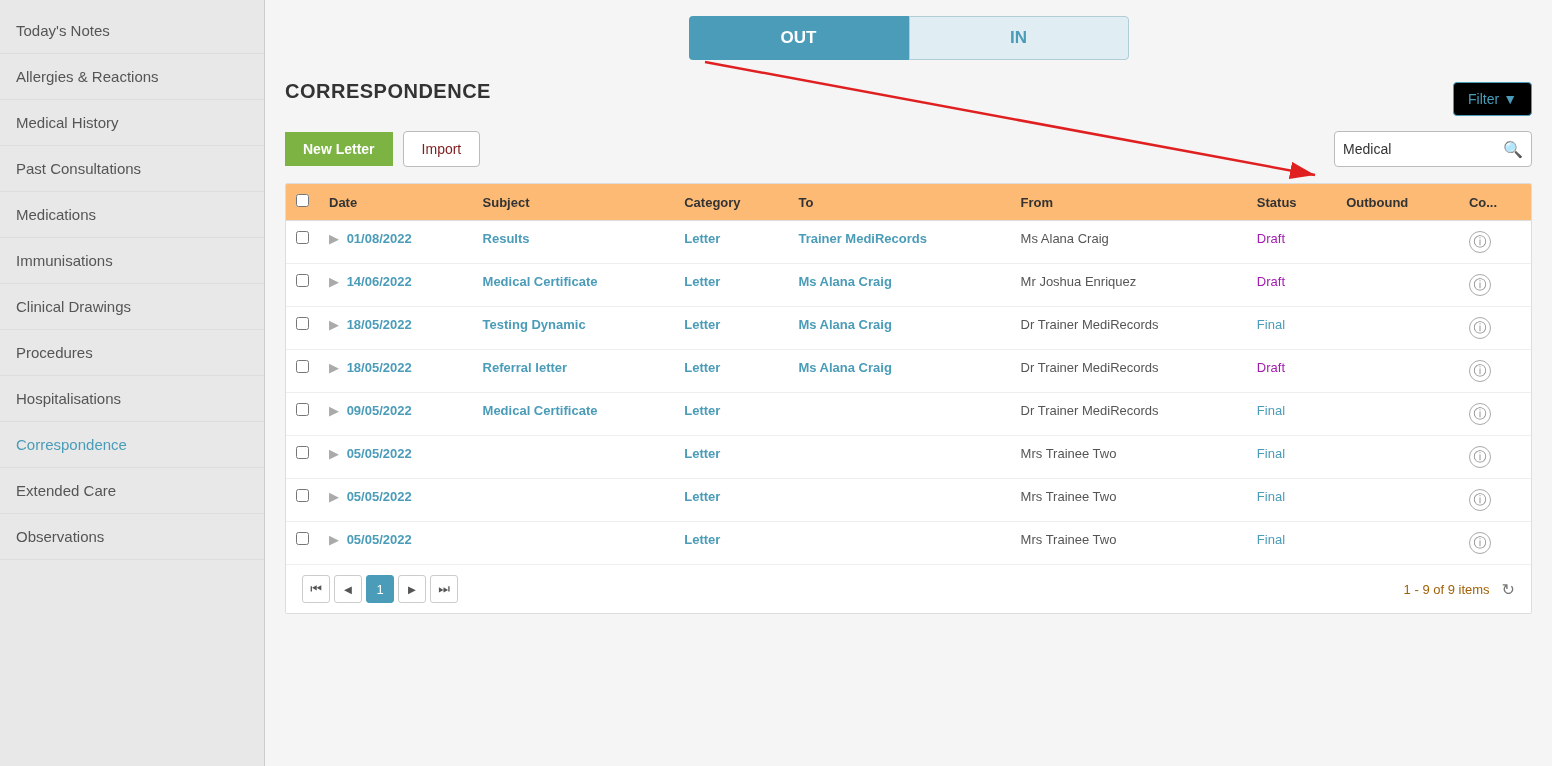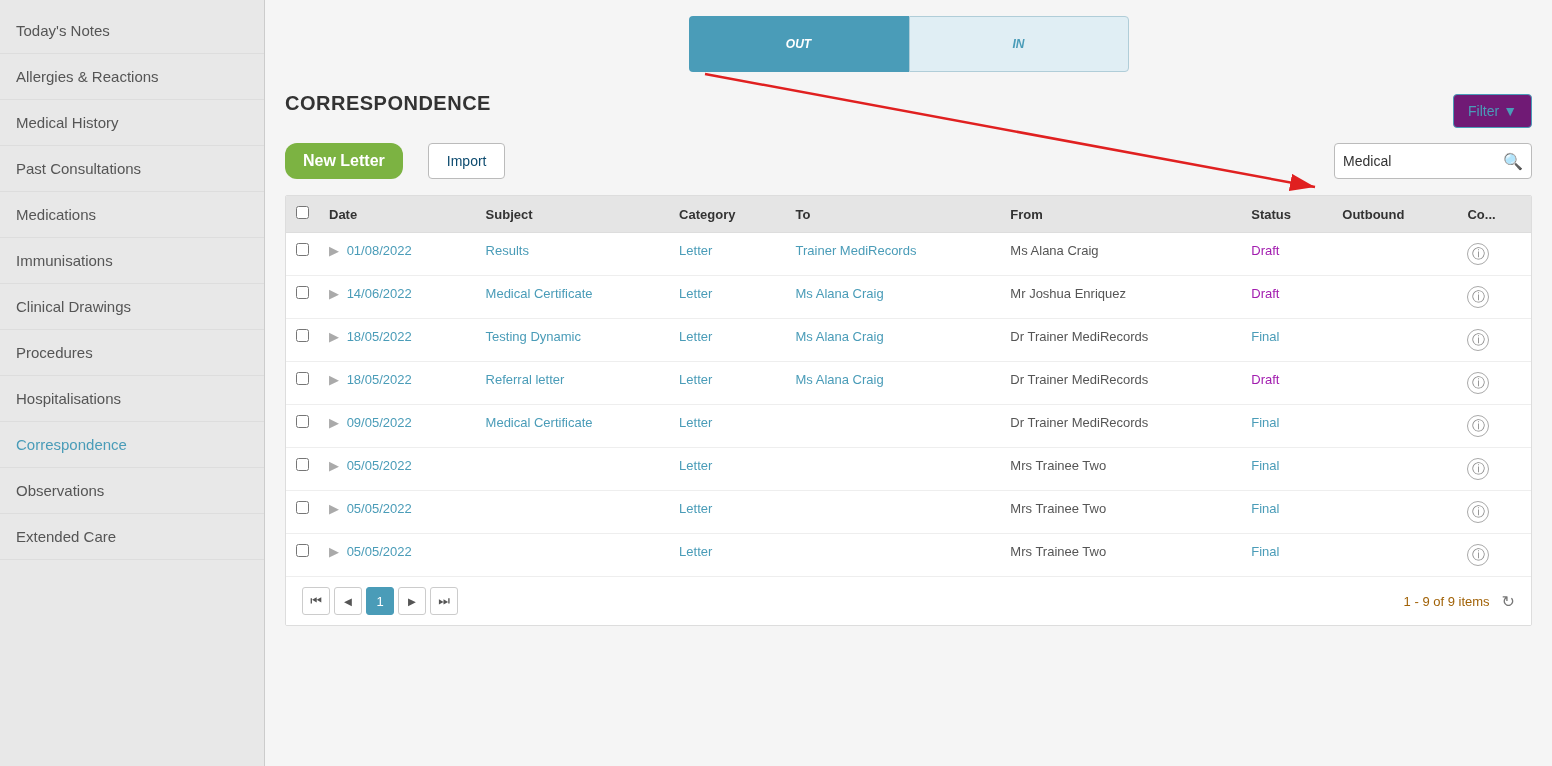--- a/index.html
+++ b/index.html
@@ -36,30 +36,29 @@
     
     #top-toggle {
       display: flex;
       justify-content: center;
       align-items: center;
       padding: 16px 0 0 0;
       position: relative;
     }
     .toggle-btn {
       width: 220px;
-      height: 56px;
+      height: 44px;
       display: flex;
       align-items: center;
       justify-content: center;
-      font-size: 12px;
+      font-size: 17px;
       font-weight: bold;
       cursor: pointer;
       border: none;
       outline: none;
-      font-style: italic;
     }
     .toggle-out {
       background: #4a9cb8;
       color: white;
       border-radius: 4px 0 0 4px;
     }
     .toggle-in {
       background: #e0eef4;
       color: #4a9cb8;
       border-radius: 0 4px 4px 0;
@@ -88,34 +87,33 @@
       display: flex;
       align-items: center;
       margin-bottom: 16px;
       gap: 10px;
     }
     .btn-new-letter {
       background: #7cb342;
       color: white;
       border: none;
       padding: 9px 18px;
-      border-radius: 12px;
-      font-size: 16px;
+      border-radius: 0;
+      font-size: 14px;
       font-weight: bold;
       cursor: pointer;
     }
     .btn-import {
       background: white;
-      color: #0c4a6e;
+      color: #7f1d1d;
       border: 1px solid #bbb;
       padding: 9px 18px;
       border-radius: 4px;
       font-size: 14px;
       cursor: pointer;
-      margin-left: 15px;
     }
     .search-box-wrap {
       margin-left: auto;
       display: flex;
       align-items: center;
       border: 1px solid #bbb;
       border-radius: 4px;
       background: white;
       padding: 0 8px;
       height: 36px;
@@ -126,21 +124,21 @@
       font-size: 14px;
       width: 160px;
       color: #333;
     }
     .search-icon-span {
       color: #555;
       font-size: 16px;
       cursor: pointer;
     }
     .filter-btn {
-      background: #701a75;
+      background: #000000;
       color: #4a9cb8;
       border: 1px solid #4a9cb8;
       border-radius: 4px;
       padding: 8px 14px;
       font-size: 14px;
       cursor: pointer;
       display: flex;
       align-items: flex-end;
       gap: 4px;
       margin-left: 10px;
@@ -151,42 +149,42 @@
       background: white;
       border: 1px solid #ddd;
       border-radius: 2px;
       overflow: hidden;
     }
     table {
       width: 100%;
       border-collapse: collapse;
     }
     thead tr {
-      background: #e5e5e5;
+      background: #fdba74;
       border-bottom: 1px solid #ddd;
     }
     thead th {
       text-align: left;
       padding: 10px 10px;
       font-size: 13px;
       color: #333;
       font-weight: bold;
       white-space: nowrap;
     }
     tbody tr {
       border-bottom: 1px solid #eee;
     }
     tbody tr:last-child { border-bottom: none; }
     tbody td {
       padding: 10px 10px;
       font-size: 13px;
       color: #555;
       vertical-align: top;
     }
-    .link-blue { color: #4a9cb8; cursor: pointer; }
+    .link-blue { color: #4a9cb8; cursor: pointer; font-weight: bold; }
     .status-draft { color: #a21caf; }
     .status-final { color: #4a9cb8; }
     .check-col { width: 32px; }
     .info-icon {
       display: inline-flex;
       align-items: center;
       justify-content: center;
       width: 22px;
       height: 22px;
       border-radius: 50%;
@@ -253,22 +251,22 @@
 <div class="sidebar-item">Today's Notes</div>
     <div class="sidebar-item">Allergies &amp; Reactions</div>
     <div class="sidebar-item">Medical History</div>
     <div class="sidebar-item">Past Consultations</div>
     <div class="sidebar-item">Medications</div>
     <div class="sidebar-item">Immunisations</div>
     <div class="sidebar-item">Clinical Drawings</div>
     <div class="sidebar-item">Procedures</div>
     <div class="sidebar-item">Hospitalisations</div>
     <div class="sidebar-item active">Correspondence</div>
+    <div class="sidebar-item">Extended Care</div>
     <div class="sidebar-item">Observations</div>
-    <div class="sidebar-item">Extended Care</div>
   </div>
 
 <div id="main">
 
   <div id="top-toggle">
     <button class="toggle-btn toggle-out">OUT</button>
     <button class="toggle-btn toggle-in">IN</button>
   </div>
 
   <div id="content">

